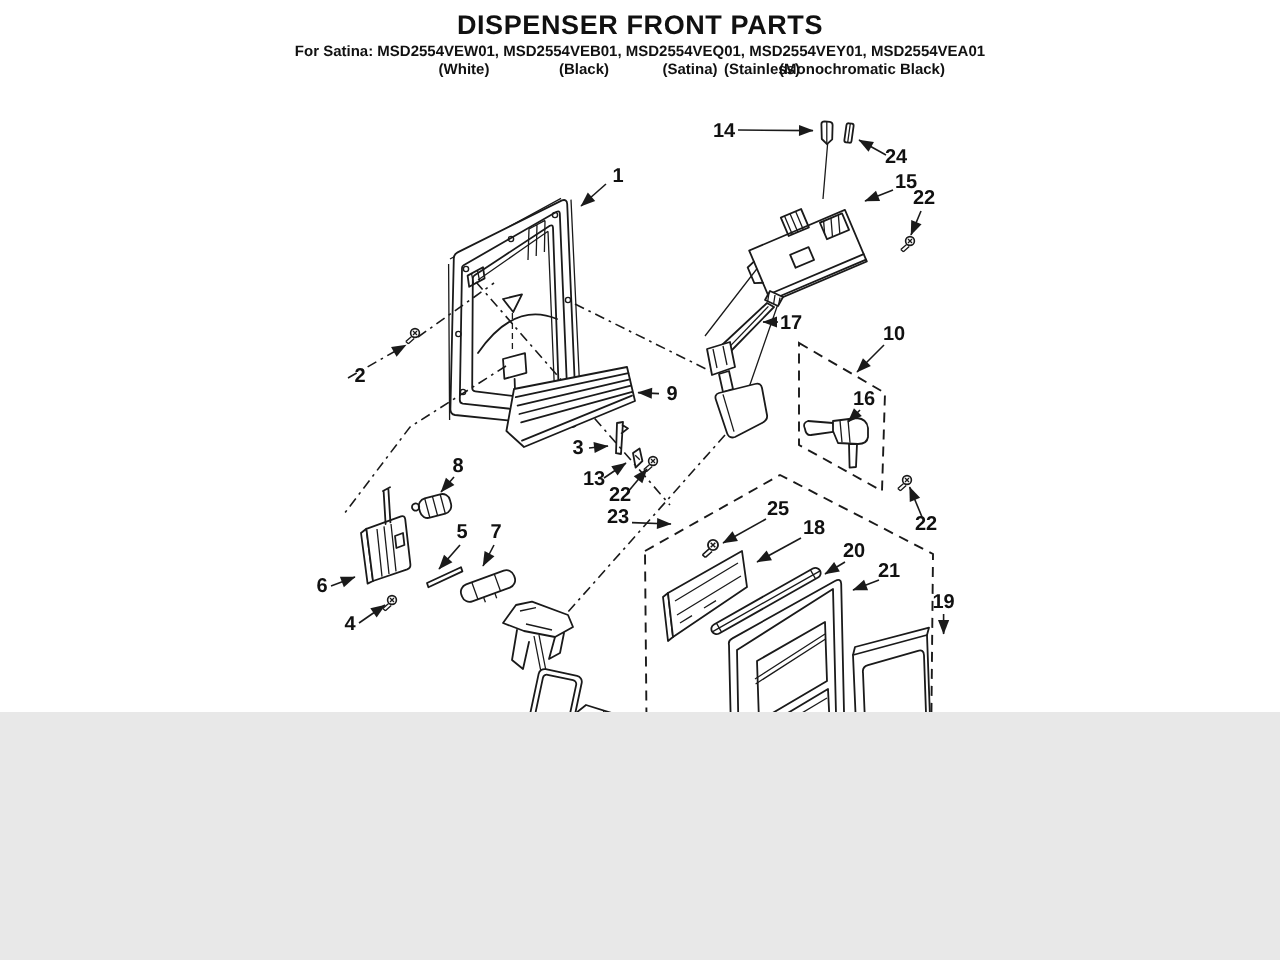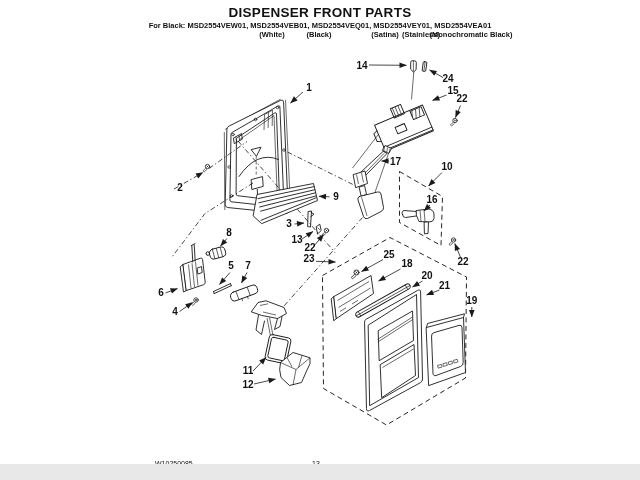--- a/index.html
+++ b/index.html
@@ -1,43 +1,43 @@
 <!DOCTYPE html>
 <html><head>
 <meta charset="utf-8">
 <style>
   html,body{margin:0;padding:0;background:#e8e8e8;}
-  .page{position:relative;width:640px;height:464px;background:#ffffff;overflow:hidden;
+  .page{position:relative;width:640px;height:356px;background:#ffffff;overflow:hidden;
         font-family:"Liberation Sans", sans-serif;color:#111;}
   .title{position:absolute;top:5px;left:0;width:640px;text-align:center;
          font-size:13.5px;font-weight:bold;letter-spacing:.3px;}
   .models{position:absolute;top:21px;left:0;width:640px;text-align:center;
           font-size:7.5px;font-weight:bold;}
   .finish{position:absolute;top:29.5px;transform:translateX(-50%);
-          font-size:7.5px;font-weight:bold;white-space:nowrap;margin-left:40px;}
-  .f-white{left:232px}.f-black{left:279px}.f-biscuit{left:345px}
+          font-size:7.5px;font-weight:bold;white-space:nowrap;}
+  .f-white{left:232px}.f-black{left:292px}.f-biscuit{left:345px}
   .f-stainless{left:381px}.f-satina{left:431px}
   .footer-doc{position:absolute;top:460px;left:155px;font-size:7px;}
   .footer-page{position:absolute;top:460px;left:312px;font-size:7px;}
   svg{position:absolute;left:0;top:0;}
   .ln{stroke:#1a1a1a;stroke-width:.9;fill:none;stroke-linecap:round;stroke-linejoin:round;}
   .lnw{stroke:#1a1a1a;stroke-width:.9;fill:#ffffff;stroke-linecap:round;stroke-linejoin:round;}
   .thin{stroke:#1a1a1a;stroke-width:.65;fill:none;}
   .dashdot{stroke:#1a1a1a;stroke-width:.8;fill:none;stroke-dasharray:5 2.5 1.3 2.5;}
   .zone{stroke:#1a1a1a;stroke-width:.95;fill:none;stroke-dasharray:5 3.5;}
   .ldr{stroke:#1a1a1a;stroke-width:.8;fill:none;marker-end:url(#arw);}
   .co{font:bold 10px "Liberation Sans",sans-serif;fill:#111;text-anchor:middle;}
 </style>
 </head>
 <body>
 
 <div class="page">
 
   <div class="title">DISPENSER FRONT PARTS</div>
-  <div class="models">For Black: MSD2554VEW01, MSD2554VEB01, MSD2554VEQ01, MSD2554VEY01, MSD2554VEA01</div>
+  <div class="models">For Satina: MSD2554VEW01, MSD2554VEB01, MSD2554VEQ01, MSD2554VEY01, MSD2554VEA01</div>
   <div class="finish f-white">(White)</div>
   <div class="finish f-black">(Black)</div>
   <div class="finish f-biscuit">(Satina)</div>
   <div class="finish f-stainless">(Stainless)</div>
   <div class="finish f-satina">(Monochromatic Black)</div>
 
   <svg width="640" height="480" viewBox="0 0 640 480">
     <defs>
       <marker id="arw" markerWidth="9" markerHeight="8" refX="7.5" refY="4" orient="auto" markerUnits="userSpaceOnUse">
         <path d="M0.5,1.2 L7.8,4 L0.5,6.8 Z" fill="#1a1a1a"></path>

